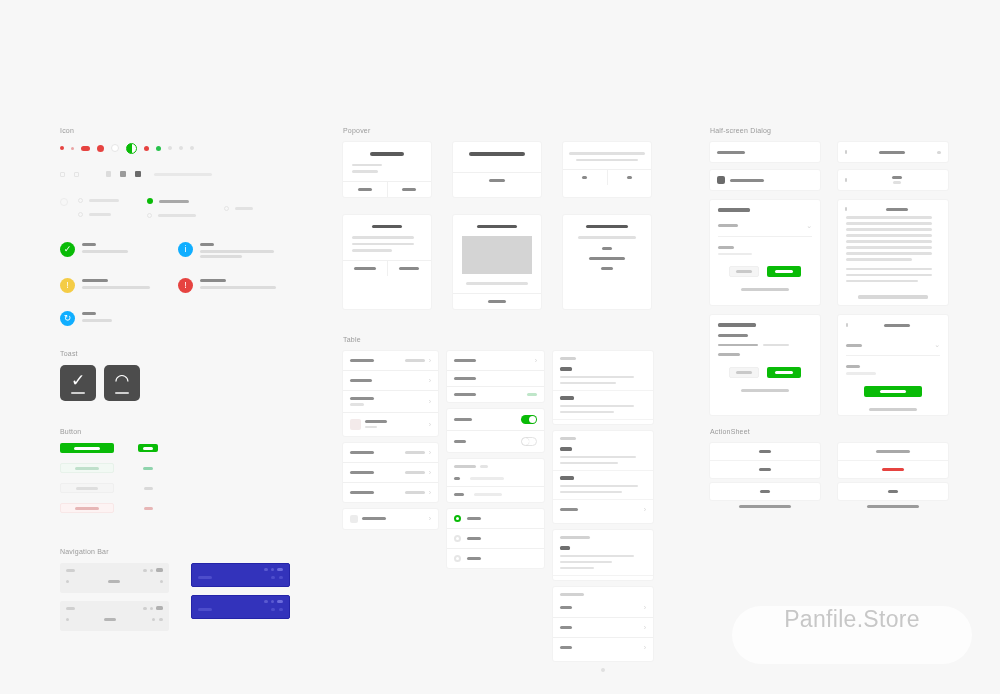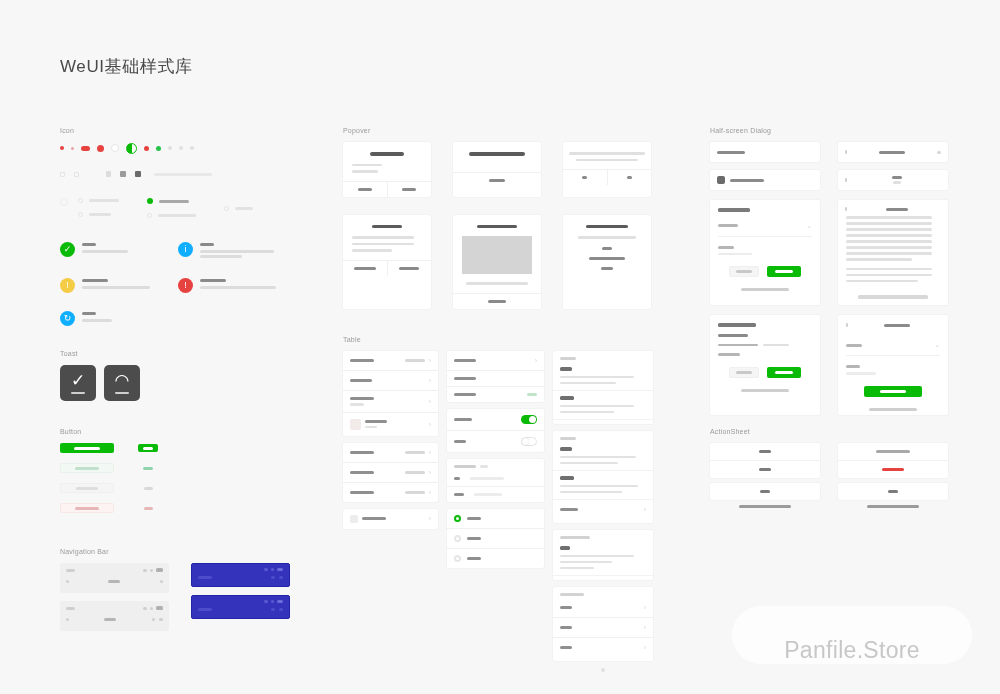--- a/index.html
+++ b/index.html
@@ -104,30 +104,29 @@
     flex: 1; display: flex; align-items: center; justify-content: center; padding: 6px 0;
   }
   .pop-btns > div + div { border-left: 1px solid #f0f0f0; }
 
   .home-ind { width: 48px; height: 3px; border-radius: 2px; background: #cfcfcf; margin: 5px auto 4px; }
 
   .watermark {
     position: absolute; right: 28px; bottom: 30px;
     width: 240px; height: 58px; border-radius: 29px;
     background: rgba(255,255,255,.72);
-    display: flex; align-items: flex-end; justify-content: center;
+    display: flex; align-items: flex-start; justify-content: center;
     color: #c7c7c7; font-size: 23px; letter-spacing: .3px;
   }
 </style>
 </head>
 <body>
 
 <div class="page">
 
-  <div class="page-title">WeUI基础样式库</div>
 
   <div class="col" style="left:60px; top:127px; width:250px;">
     <div class="section-label">Icon</div>
     <div class="icon-row" id="icon-dots">
         <div class="dot" style="width:4px;height:4px;border-radius:50%;background:#e64340;"></div>
         <div class="dot" style="width:3px;height:3px;border-radius:50%;background:#e9a3a3;"></div>
         <div class="dot" style="width:9px;height:5px;border-radius:3px;background:#e64340;"></div>
         <div class="dot" style="width:7px;height:7px;border-radius:50%;background:#e64340;"></div>
         <div class="dot" style="width:8px;height:8px;border-radius:50%;background:#ffffff;border:1px solid #e6e6e6;"></div>
         <div class="dot" style="width:11px;height:11px;border-radius:50%;background:linear-gradient(90deg,#09bb07 50%,#fff 50%);border:1px solid #09bb07;"></div>

